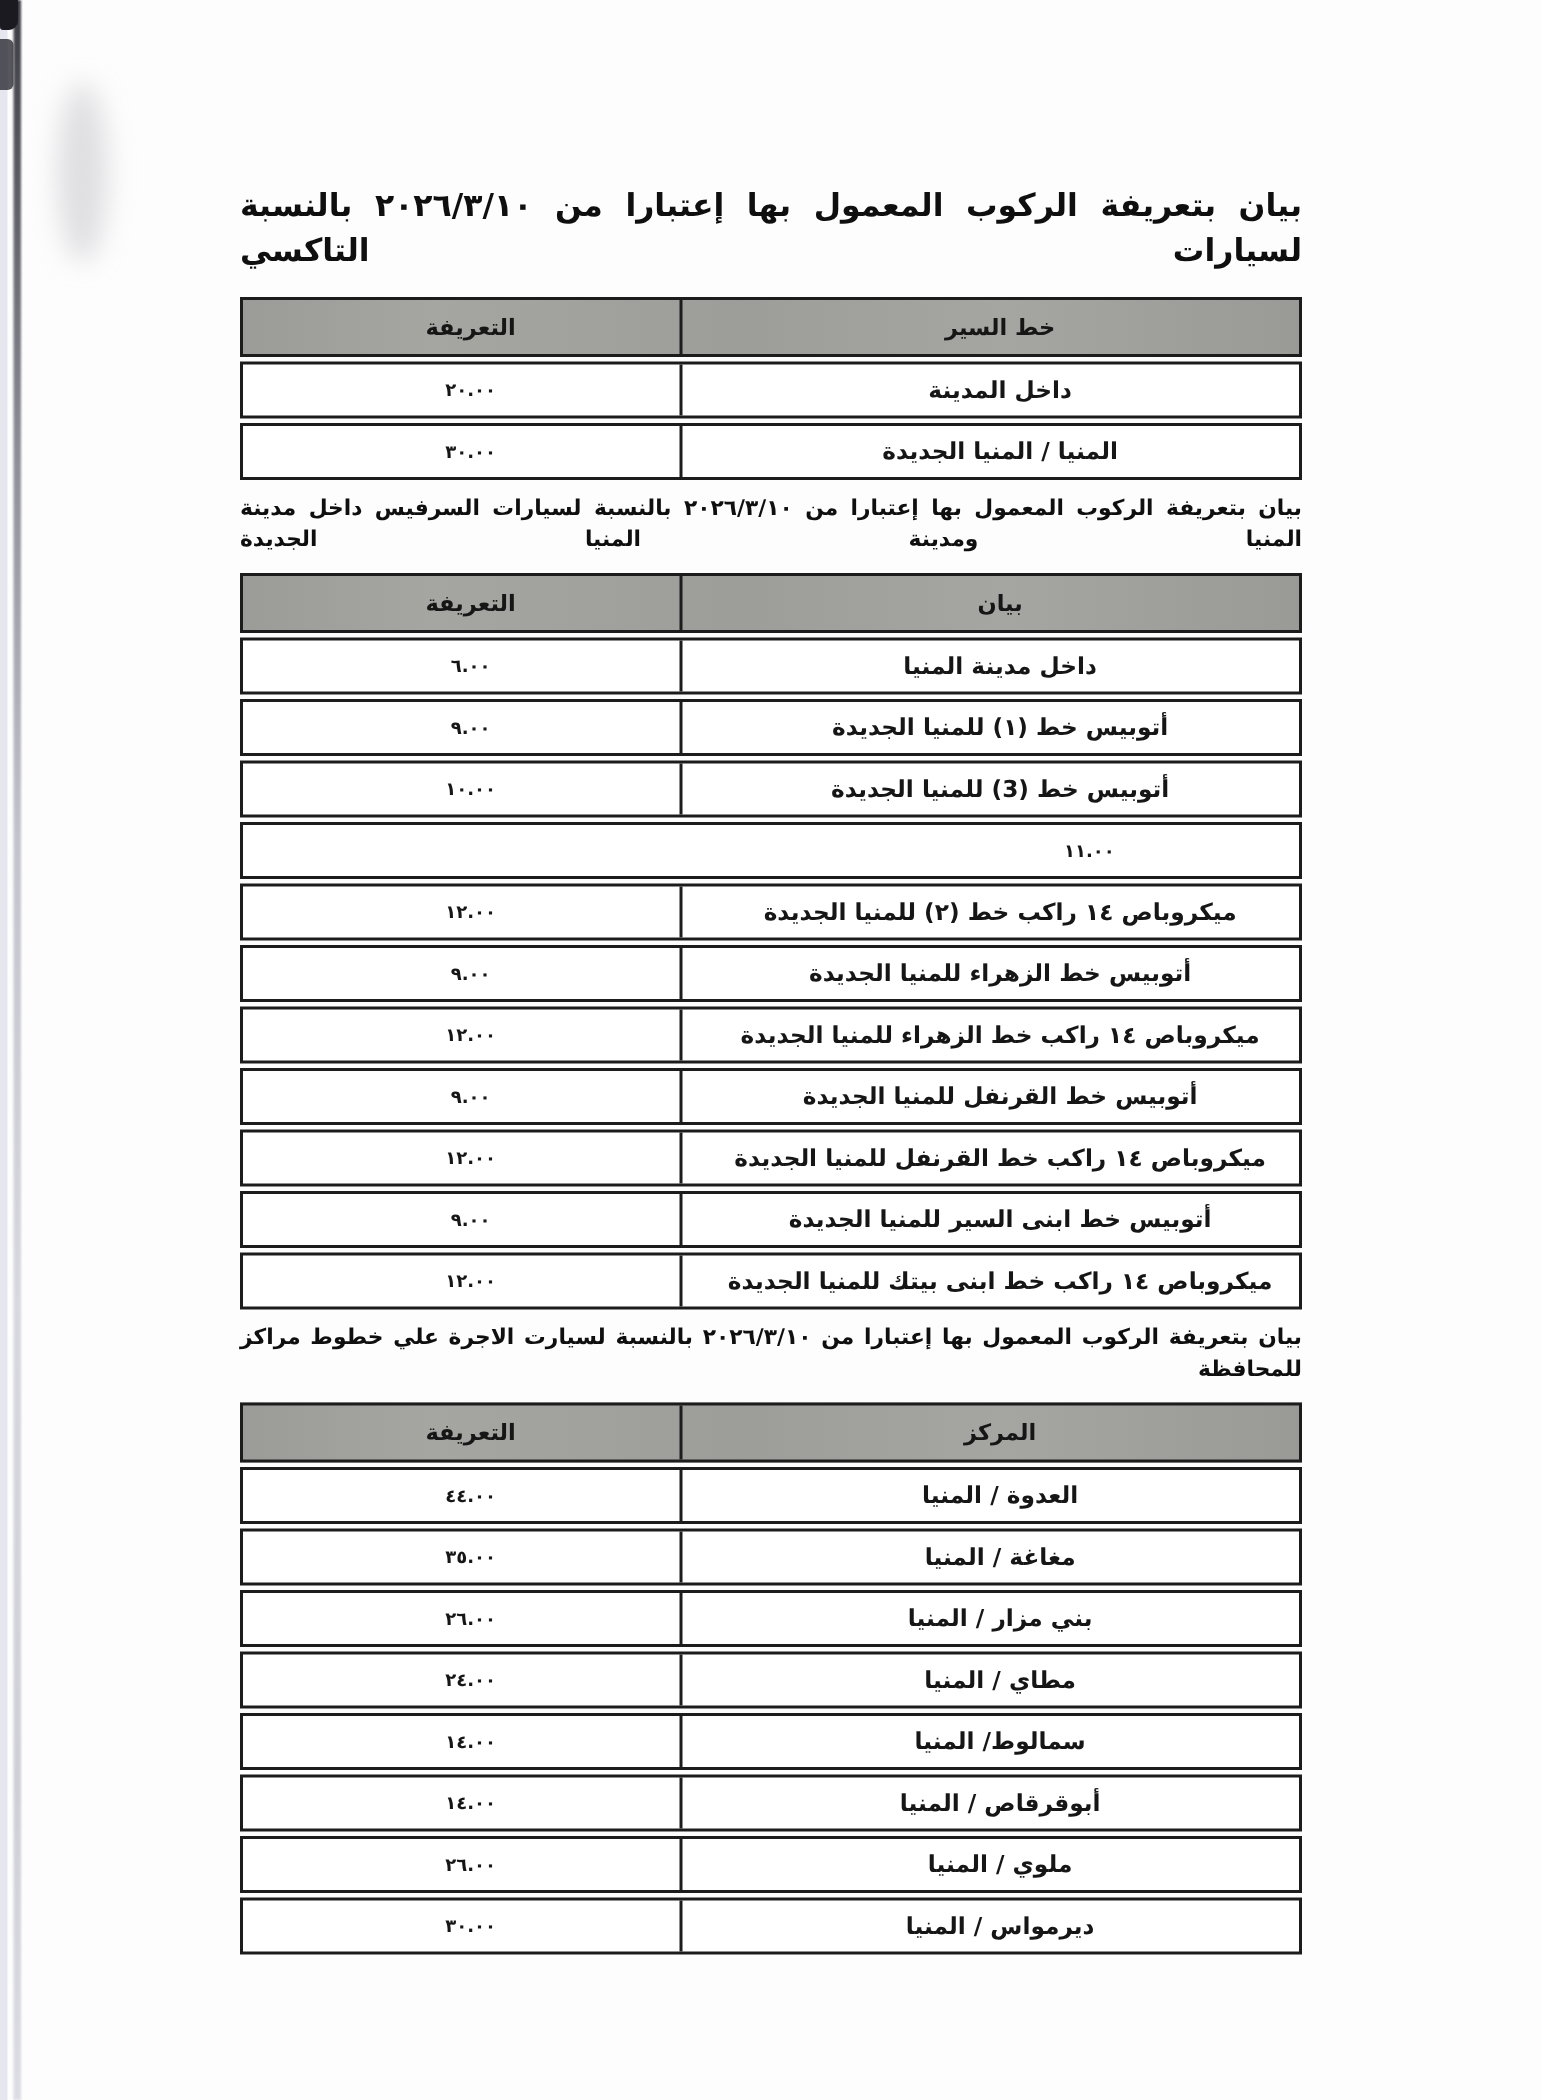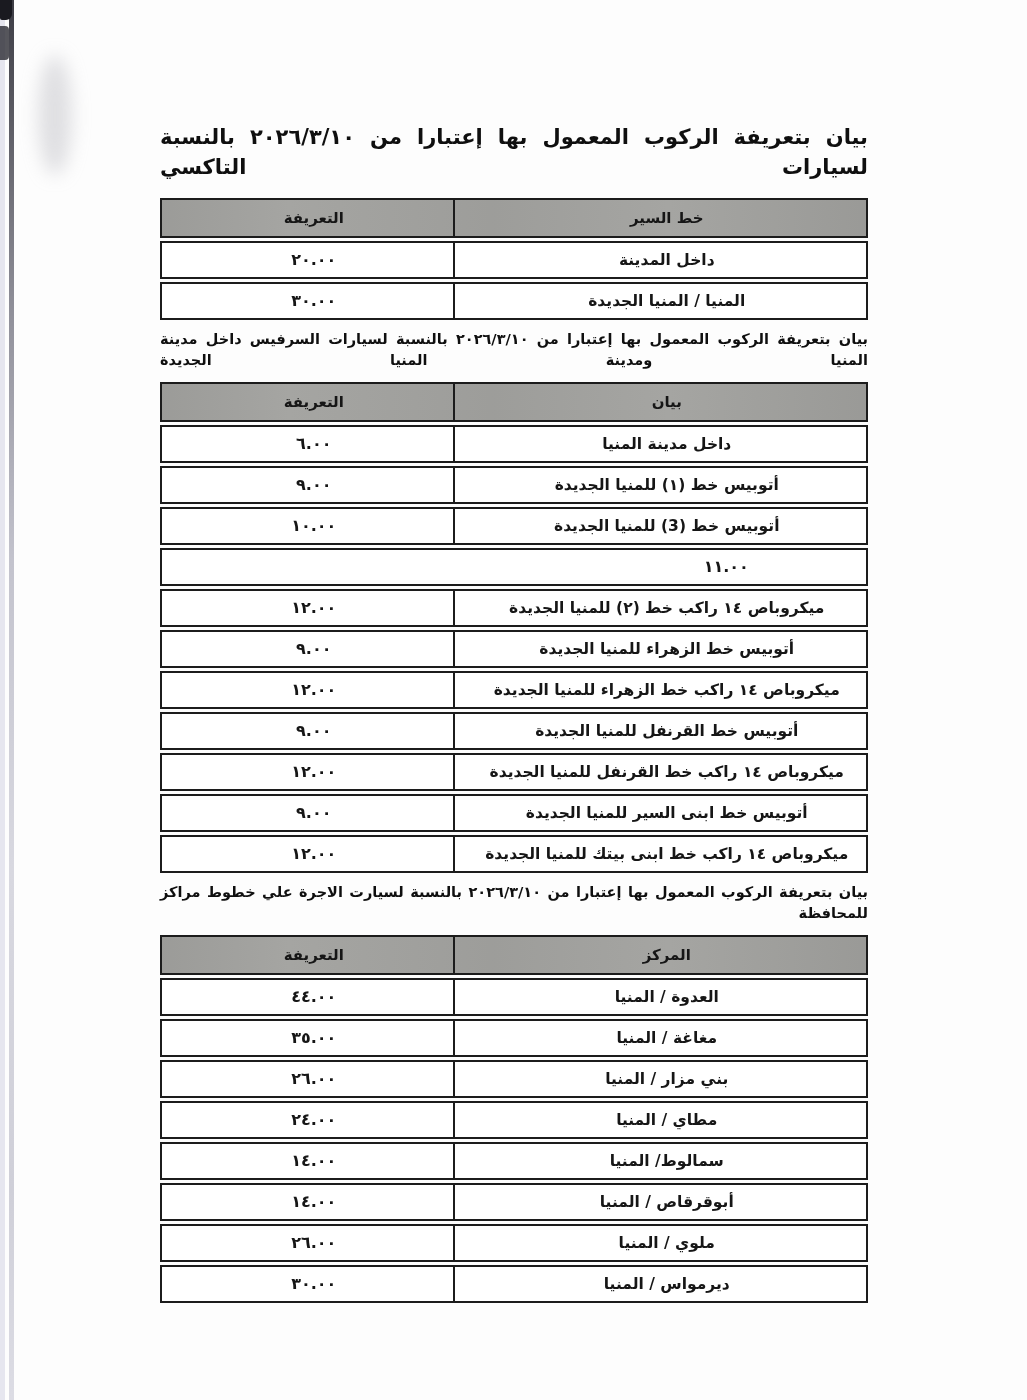--- a/index.html
+++ b/index.html
@@ -69,21 +69,21 @@
     background-image:linear-gradient(90deg, rgba(130,130,128,.28) 0%, rgba(255,255,255,0) 18%, rgba(120,120,118,.18) 47%, rgba(255,255,255,0) 72%, rgba(120,120,118,.25) 100%);
   }
   .cell{
     display:flex; align-items:center; justify-content:center;
     font-weight:700; overflow:hidden; white-space:nowrap;padding-left:12px;
   }
   .c-desc{
     width:58.6%; border-left:2px solid var(--border);
     font-size:15.5px;
   }
-  .c-fare{ width:41.4%; font-size:16px; letter-spacing:1px; }
+  .c-fare{ width:41.4%; font-size:12px; letter-spacing:1px; }
   .frow.header .cell{ font-size:15px; }
   .ftable{ margin-bottom:4px; }
 </style>
 </head>
 <body>
 
 <div class="page">
   <div class="edge-strip"></div>
   <div class="edge-line"></div>
   <div class="corner-mark"></div>

